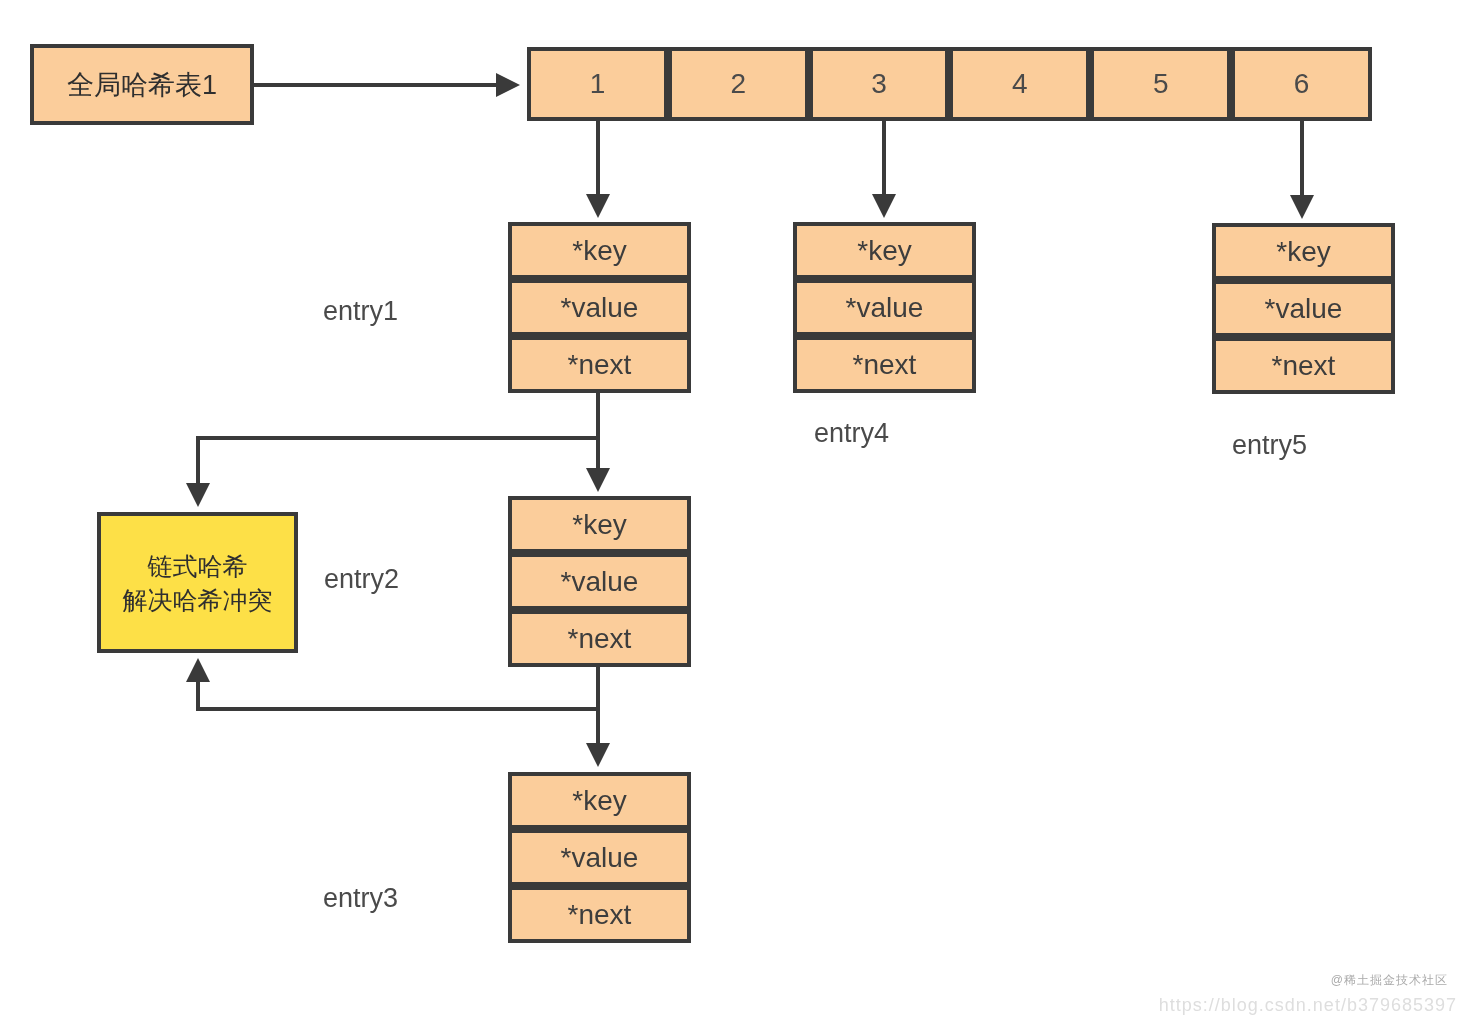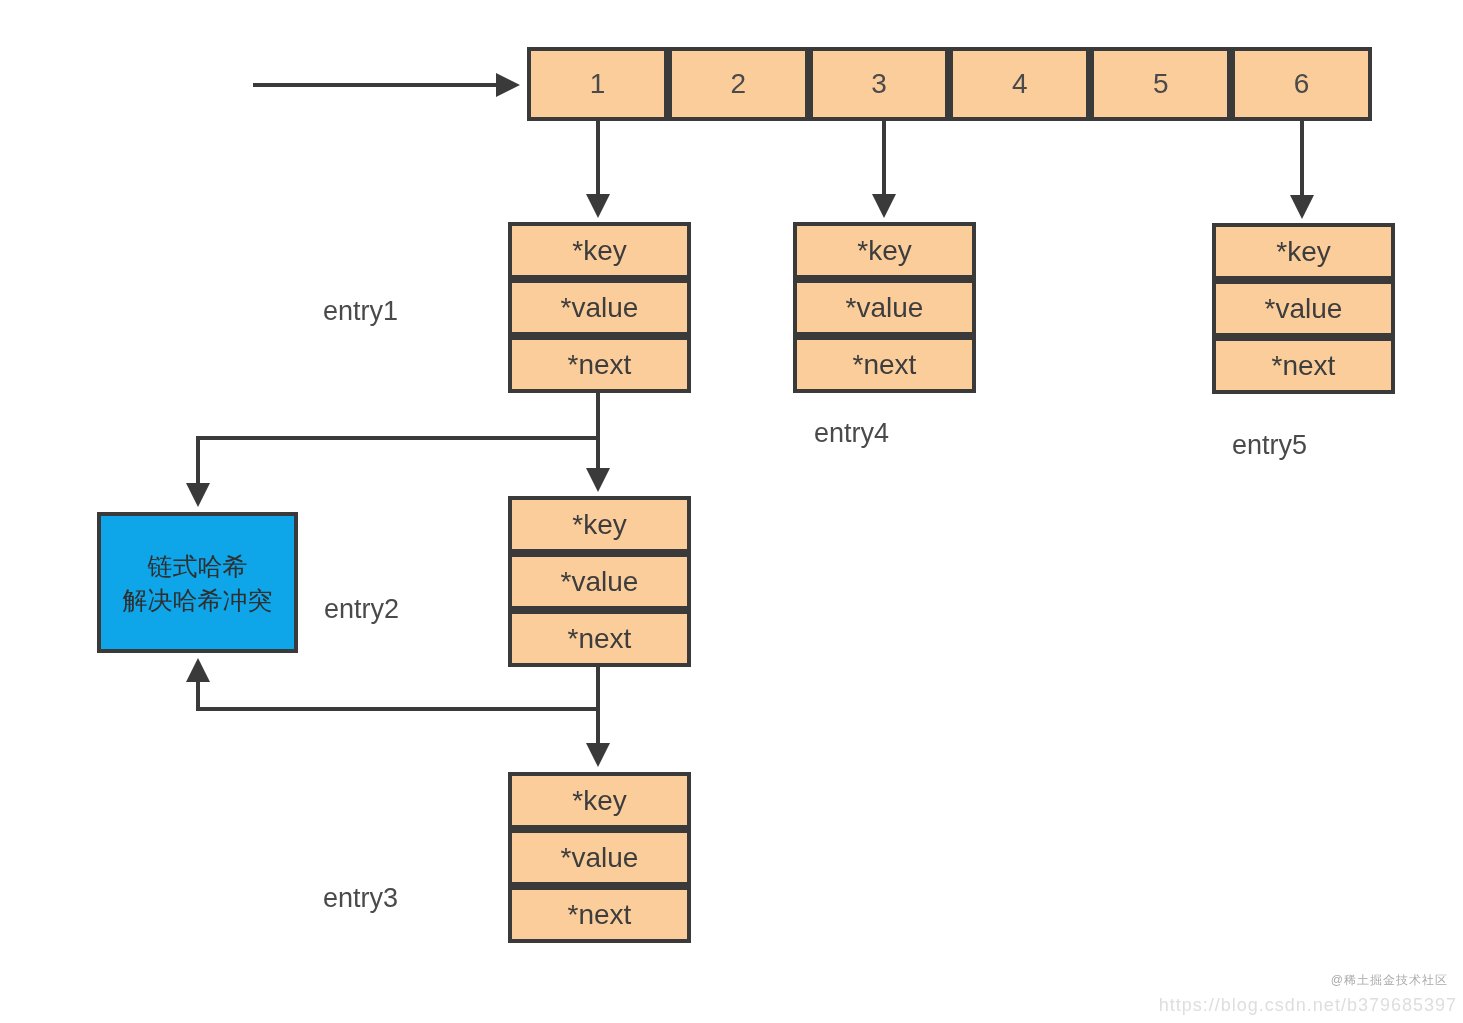--- a/index.html
+++ b/index.html
@@ -12,21 +12,21 @@
   }
   #wires{position:absolute;left:0;top:0;width:1463px;height:1023px;}
   .node{
     position:absolute;
     box-sizing:border-box;
     border:4px solid #3a3a3a;
     background:#fbcd9b;
     display:flex;align-items:center;justify-content:center;
     color:#3d3d3d;
   }
-  .cyan{background:#0ea5e9;}
+  .cyan{background:#fde047;}
   .topbox{
     left:30px;top:44px;width:224px;height:81px;
     font-size:27px;color:#2f2f2f;
   }
   .bucket-row{
     position:absolute;left:527px;top:47px;width:845px;height:74px;
     display:flex;
   }
   .bucket{
     flex:1;box-sizing:border-box;
@@ -79,20 +79,23 @@
       <path d="M598,121 L598,214" marker-end="url(#arrow)"></path>
       <path d="M884,121 L884,214" marker-end="url(#arrow)"></path>
       <path d="M1302,121 L1302,215" marker-end="url(#arrow)"></path>
       <path d="M598,393 L598,488" marker-end="url(#arrow)"></path>
       <path d="M598,438 L198,438 L198,503" marker-end="url(#arrow)"></path>
       <path d="M598,667 L598,763" marker-end="url(#arrow)"></path>
       <path d="M598,709 L198,709 L198,662" marker-end="url(#arrow)"></path>
     </g>
   </svg>
 
+  <div class="node topbox">
+    <span>全局哈希表1</span>
+  </div>
 
   <div class="bucket-row">
     <div class="bucket">1</div>
     <div class="bucket">2</div>
     <div class="bucket">3</div>
     <div class="bucket">4</div>
     <div class="bucket">5</div>
     <div class="bucket">6</div>
   </div>
 
@@ -101,21 +104,21 @@
     <div class="cell">*value</div>
     <div class="cell">*next</div>
   </div>
   <div class="flabel" style="left:323px;top:296px">entry1</div>
 
   <div class="entry" style="left:508px;top:496px">
     <div class="cell">*key</div>
     <div class="cell">*value</div>
     <div class="cell">*next</div>
   </div>
-  <div class="flabel" style="left:324px;top:594px">entry2</div>
+  <div class="flabel" style="left:324px;top:564px">entry2</div>
 
   <div class="entry" style="left:508px;top:772px">
     <div class="cell">*key</div>
     <div class="cell">*value</div>
     <div class="cell">*next</div>
   </div>
   <div class="flabel" style="left:323px;top:883px">entry3</div>
 
   <div class="entry" style="left:793px;top:222px">
     <div class="cell">*key</div>

